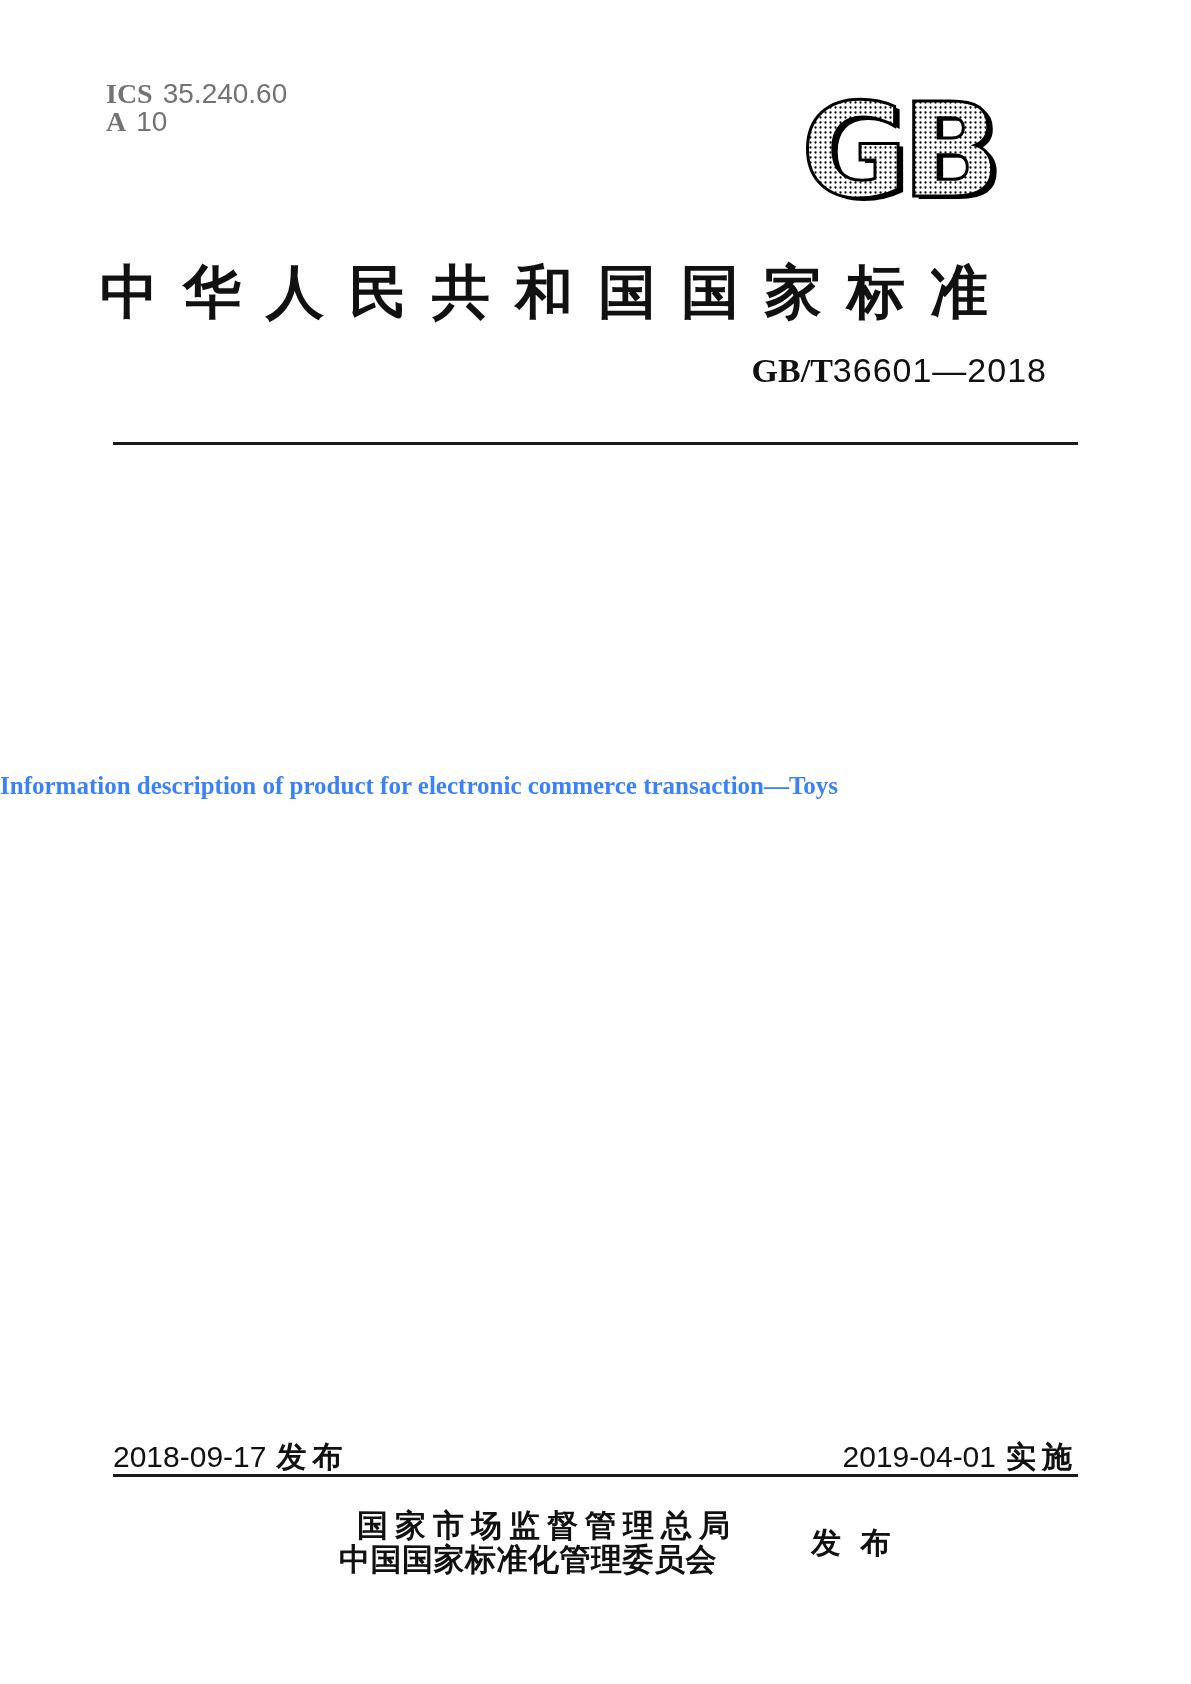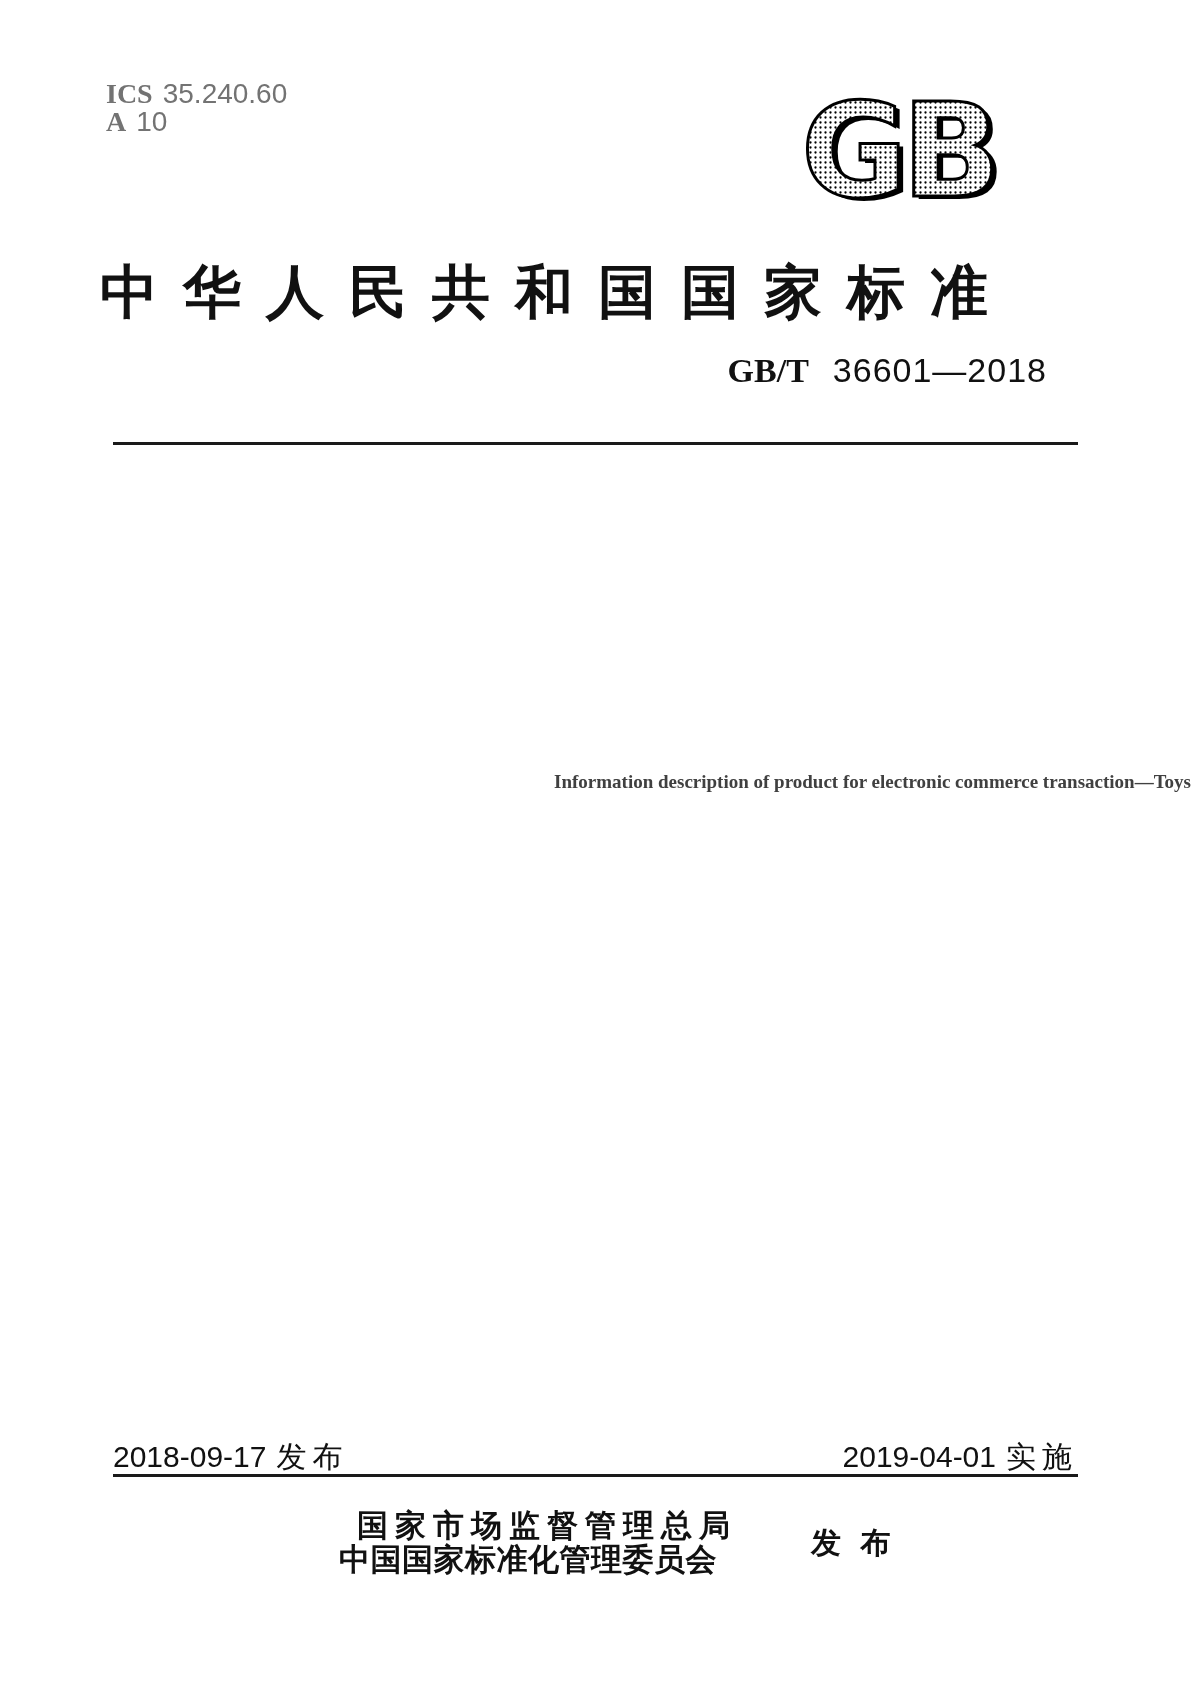--- a/index.html
+++ b/index.html
@@ -65,21 +65,21 @@
     right: 144px;
     top: 350px;
     white-space: nowrap;
     font-size: 34px;
     line-height: 1.2;
     color: #111;
   }
   .std-number .prefix {
     font-family: "Liberation Serif", "DejaVu Serif", serif;
     font-weight: 700;
-    margin-right: 24px;
+    margin-right: 0;
   }
   .std-number .value {
     font-family: "Liberation Sans", "DejaVu Sans", sans-serif;
     font-weight: 500;
     letter-spacing: 1px;
   }
 
   .rule {
     background: #1a1a1a;
     height: 3px;
@@ -105,42 +105,42 @@
     font-weight: 700;
     font-size: 55px;
     line-height: 1.3;
     color: #111;
     white-space: nowrap;
   }
   .title-en {
     left: 0;
     top: 770px;
     width: 100%;
-    text-align: right;
-    font-family: "Liberation Serif", "DejaVu Serif", serif;
-    font-weight: 700;
-    font-size: 19px;
+    text-align: left;
+    font-family: "Liberation Serif", "DejaVu Serif", serif;
+    font-weight: 700;
+    font-size: 25px;
     line-height: 1.3;
-    color: #404040;
+    color: #3b82f6;
     white-space: nowrap;
   }
 
   
   .date {
     top: 1440px;
     font-size: 30px;
     line-height: 1.1;
     white-space: nowrap;
     color: #111;
     font-family: "Liberation Sans", "DejaVu Sans", sans-serif;
   }
   .date-left { left: 113px; }
   .date-right { right: 113px; }
   .date .cjk {
-    font-weight: 400;
+    font-weight: 700;
     letter-spacing: 6px;
     margin-left: 10px;
   }
 
   
   .pub-line {
     font-family: "Liberation Serif", "DejaVu Serif", serif;
     font-weight: 600;
     font-size: 31px;
     line-height: 1.1;

